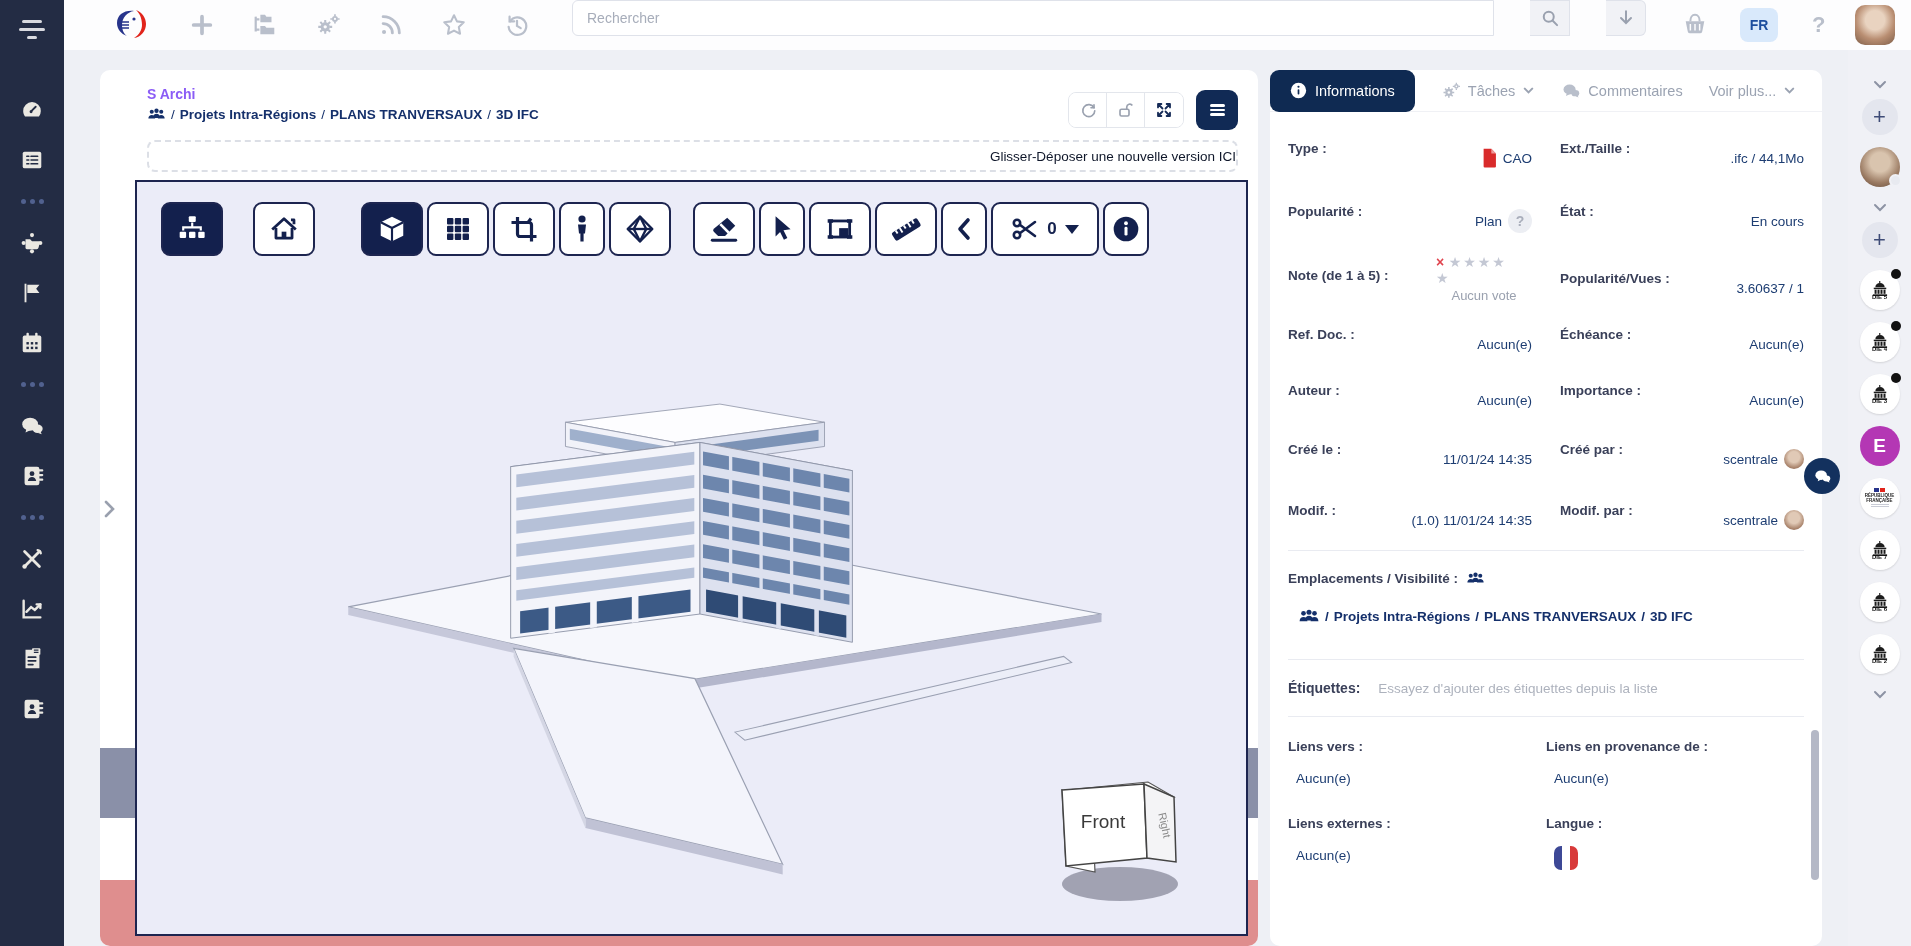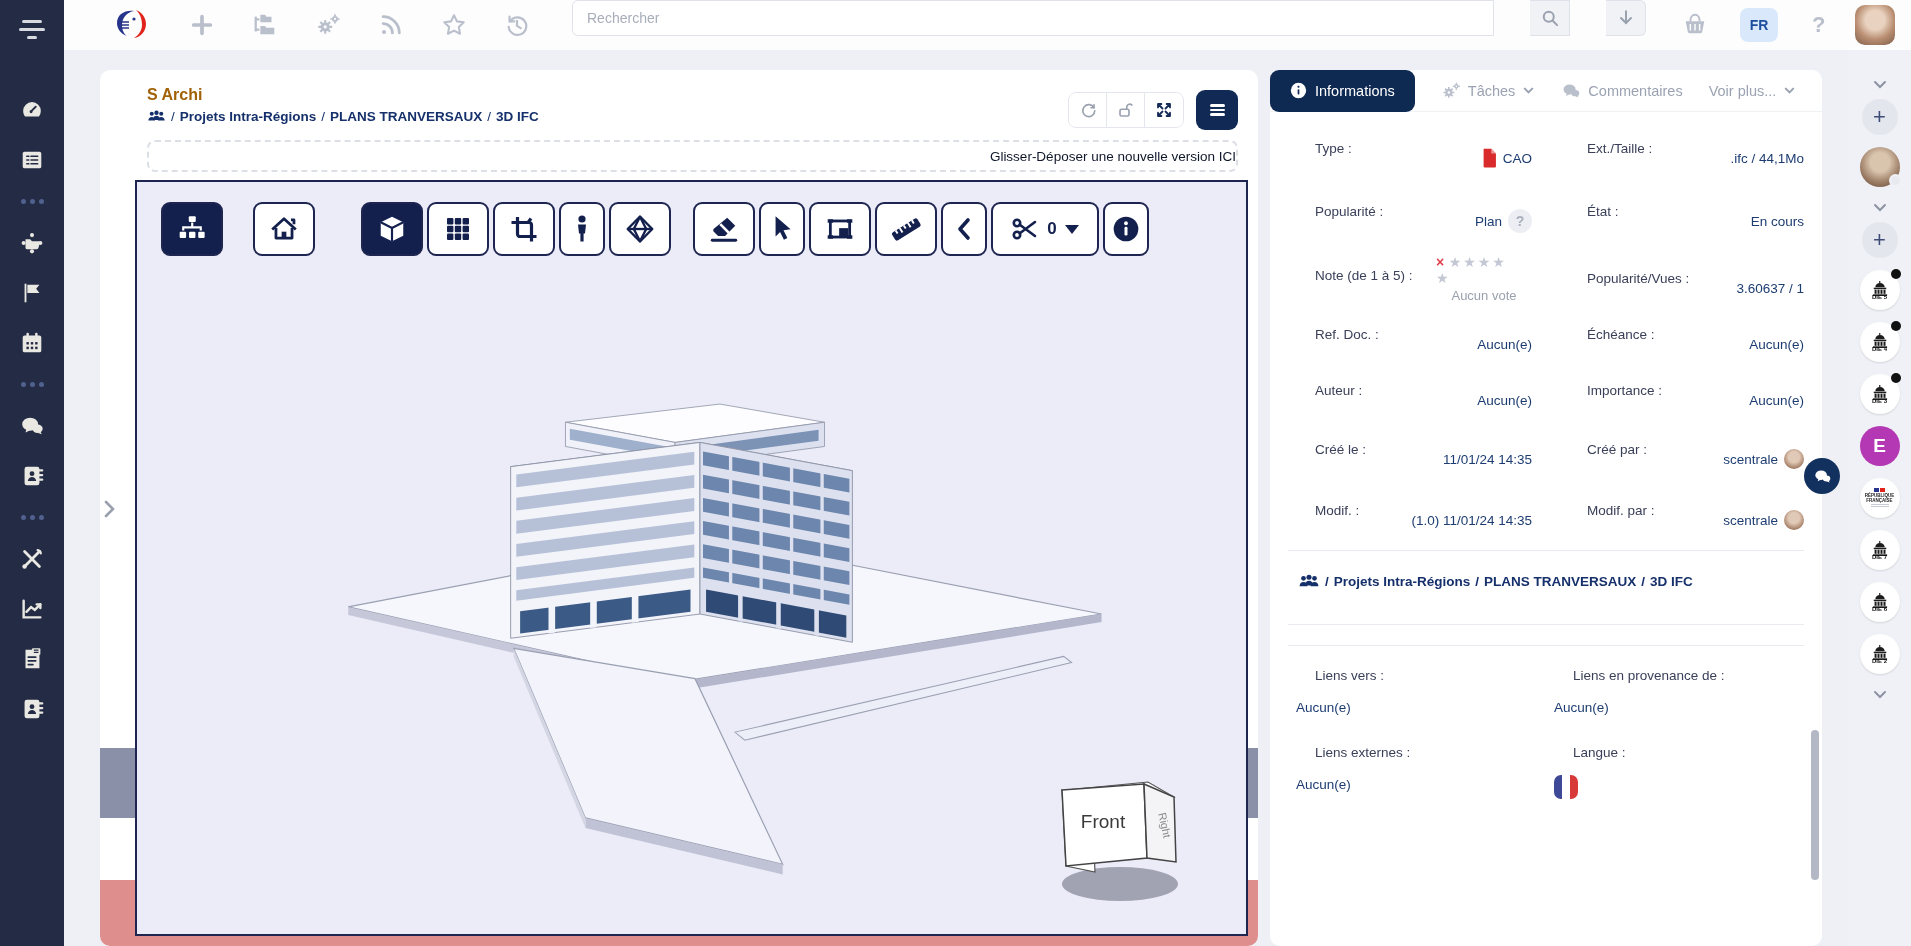--- a/index.html
+++ b/index.html
@@ -35,21 +35,21 @@
   
   .content { position:absolute; left:64px; top:50px; right:63px; bottom:0; background:#eef0f5; }
   .underlay { position:absolute; left:36px; top:20px; width:1158px; height:876px; background:#fff; border-radius:10px; overflow:hidden; }
   .strip-grayblue { position:absolute; left:0; top:678px; width:100%; height:70px; background:#8a90a8; }
   .strip-salmon  { position:absolute; left:0; top:810px; width:100%; height:66px; background:#df8e8e; }
   .expander { position:absolute; left:38px; top:448px; color:#9aa0ae; cursor:pointer; }
 
   
   .card { position:absolute; left:71px; top:20px; width:1113px; height:866px; background:#fff; border-radius:10px 10px 0 0; display:flex; flex-direction:column; }
   .card-head { display:flex; justify-content:space-between; align-items:flex-start; padding:16px 10px 6px 12px; }
-  .doc-title { font-size:16px; font-weight:bold; color:#a16207; }
+  .doc-title { font-size:14px; font-weight:bold; color:#8b5cf6; }
   .crumb { display:flex; align-items:center; gap:5px; margin-top:5px; font-size:13.5px; font-weight:bold; color:#15306b; }
   .crumb .sep { color:#15306b; font-weight:normal; }
   .crumb a { cursor:pointer; }
   .head-actions { display:flex; align-items:center; gap:12px; margin-top:4px; }
   .btn-group { display:flex; border:1px solid #e3e6ec; border-radius:8px; overflow:hidden; background:#fff; }
   .gbtn { width:38px; height:34px; display:flex; align-items:center; justify-content:center; color:#9aa1af; cursor:pointer; border-right:1px solid #e3e6ec; background:#fff; }
   .gbtn:last-child { border-right:none; }
   .gbtn.navy { color:#152a56; }
   .navybtn { width:42px; height:40px; background:#112a55; border-radius:9px; display:flex; align-items:center; justify-content:center; cursor:pointer; }
   .navybtn .bar { display:block; width:15px; height:2.4px; background:#fff; border-radius:2px; margin:2px 0; }
@@ -75,21 +75,21 @@
   
   .panel { position:absolute; left:1206px; top:20px; width:552px; height:876px; background:#fff; border-radius:10px; z-index:10; }
   .tabs { display:flex; align-items:center; height:42px; border-bottom:1px solid #f0f1f5; }
   .tab-active { height:42px; display:flex; align-items:center; gap:8px; background:#0f2a52; color:#fff; border-radius:9px; padding:0 20px; font-size:14.5px; cursor:pointer; }
   .tab { display:flex; align-items:center; gap:7px; color:#9ba3b2; font-size:14.5px; margin-left:26px; cursor:pointer; }
   .tab .ic { width:20px; height:20px; color:#b9bfcb; }
   .panel-body { padding:16px 18px 0 18px; }
   .frow { display:flex; margin-bottom:21px; }
   .fcell { flex:1; display:flex; justify-content:space-between; align-items:center; }
   .fcell.left { padding-right:28px; }
-  .flabel { font-size:13.5px; font-weight:normal; color:#3a4059; white-space:nowrap;margin-left:27px; }
+  .flabel { font-size:13.5px; font-weight:bold; color:#3a4059; white-space:nowrap; }
   .fvalue { font-size:13.5px; color:#1d3d72; display:flex; align-items:center; gap:6px; text-align:right;margin-top:20px; }
   .mini-avatar { width:20px; height:20px; border-radius:50%; background:radial-gradient(circle at 50% 40%, #e0c9b6 0 35%, #a8826a 70%, #6e5140 100%); }
   .helpdot { width:24px; height:24px; border-radius:50%; background:#eceef3; color:#a9aebb; font-weight:bold; font-size:14px; display:flex; align-items:center; justify-content:center; cursor:pointer; }
   .rating { width:96px; text-align:left; line-height:15px; }
   .rating .x { color:#e0434d; font-weight:bold; font-size:14px; cursor:pointer; }
   .rating .st { color:#c4c8d4; font-size:14px; letter-spacing:2px; cursor:pointer; }
   .novote { color:#9aa1af; font-size:13px; margin-top:2px; text-align:center; }
   .section-label { font-size:13.5px; font-weight:bold; color:#3a4059; display:flex; align-items:center; gap:8px; }
   .pcrumb { display:flex; align-items:center; gap:5px; margin:22px 0 8px 10px; font-size:13.5px; font-weight:bold; color:#15306b; }
   .divider { height:1px; background:#e9ebf1; margin:20px 0; }
@@ -715,40 +715,55 @@
           <span class="flabel">Modif. par :</span>
           <span class="fvalue">
             <span>scentrale</span>
             <span class="mini-avatar"></span>
           </span>
         </div>
       </div>
 
       <div class="divider"></div>
 
+      <div class="section-label">
+        <span>Emplacements / Visibilité :</span>
+        <svg width="19" height="15" viewBox="0 0 28 20" fill="#15306b">
+            <circle cx="7" cy="6" r="3"></circle>
+            <path d="M2 16c0-3.4 2.2-5.4 5-5.4s5 2 5 5.4z"></path>
+            <circle cx="21" cy="6" r="3"></circle>
+            <path d="M16 16c0-3.4 2.2-5.4 5-5.4s5 2 5 5.4z"></path>
+            <circle cx="14" cy="4.5" r="3.2"></circle>
+            <path d="M8.6 15c.3-3.8 2.5-6 5.4-6s5.1 2.2 5.4 6z"></path>
+          </svg>
+      </div>
 
       <div class="pcrumb">
         <svg width="22" height="17" viewBox="0 0 28 20" fill="#15306b">
             <circle cx="7" cy="6" r="3"></circle>
             <path d="M2 16c0-3.4 2.2-5.4 5-5.4s5 2 5 5.4z"></path>
             <circle cx="21" cy="6" r="3"></circle>
             <path d="M16 16c0-3.4 2.2-5.4 5-5.4s5 2 5 5.4z"></path>
             <circle cx="14" cy="4.5" r="3.2"></circle>
             <path d="M8.6 15c.3-3.8 2.5-6 5.4-6s5.1 2.2 5.4 6z"></path>
           </svg>
         <span class="sep">/</span>
         <a>Projets Intra-Régions</a>
         <span class="sep">/</span>
         <a>PLANS TRANVERSAUX</a>
         <span class="sep">/</span>
         <a>3D IFC</a>
       </div>
 
       <div class="divider" style="margin-top:34px;"></div>
 
+      <div class="tagrow">
+        <span class="flabel" style="font-size:14px;">Étiquettes:</span>
+        <input class="taginput" placeholder="Essayez d'ajouter des étiquettes depuis la liste" style="">
+      </div>
 
       <div class="divider"></div>
 
       <div style="display:flex;">
         <div class="linkcol">
           <span class="flabel">Liens vers :</span>
           <div class="linkval">Aucun(e)</div>
         </div>
         <div class="linkcol">
           <span class="flabel">Liens en provenance de :</span>

